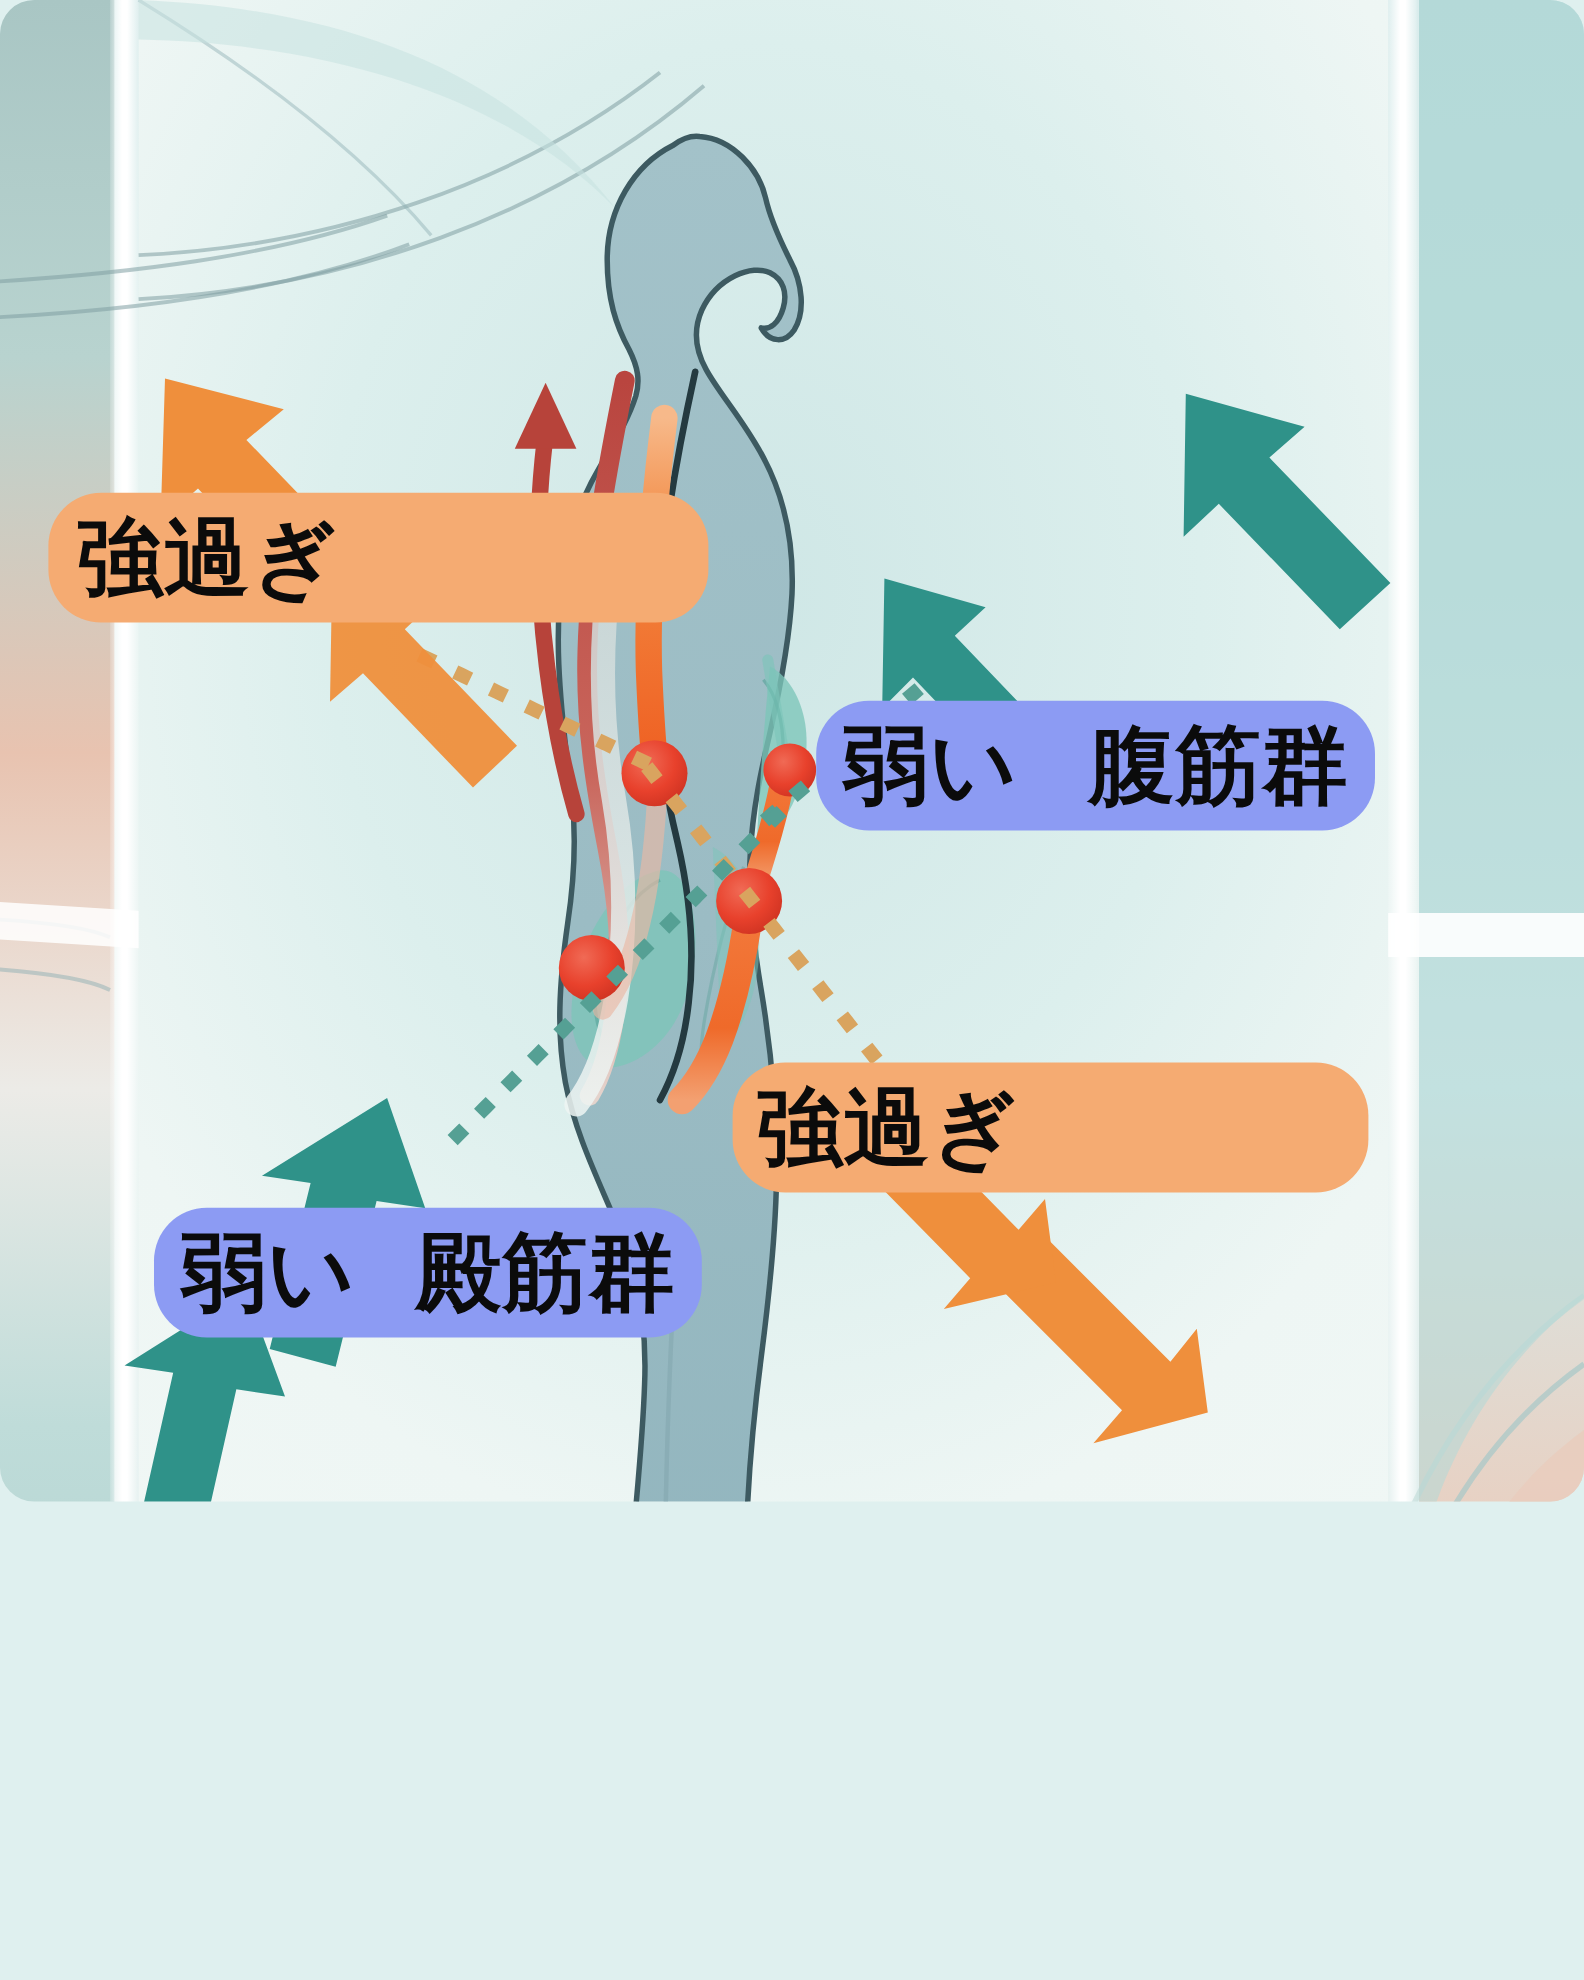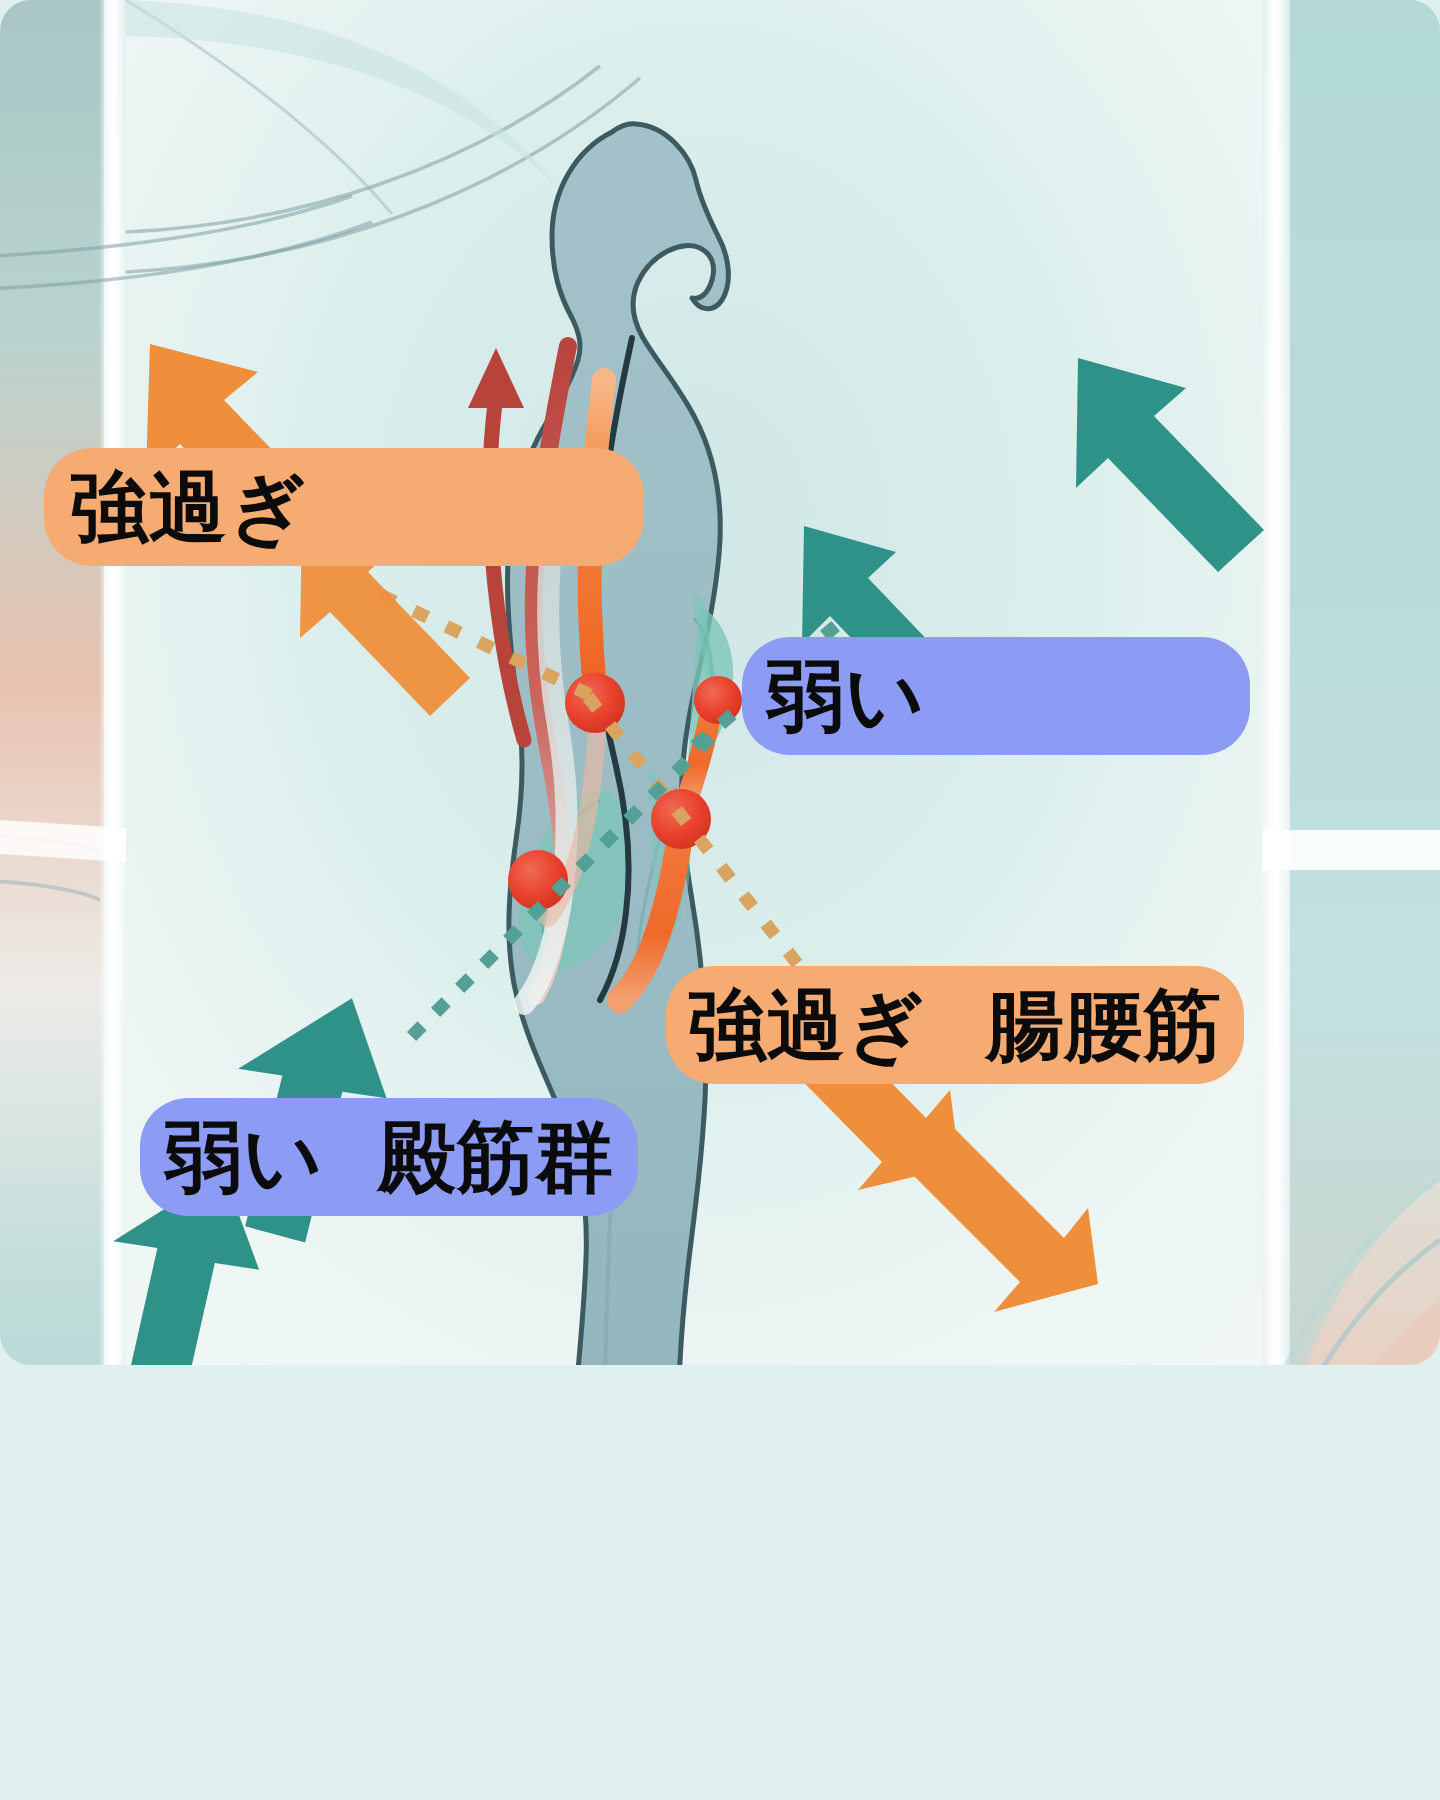--- a/index.html
+++ b/index.html
@@ -284,27 +284,27 @@
   <div class="pill orange" id="pill-lats" style="background: rgb(245, 171, 114);">
     <span class="txt">強過ぎ</span>
     <span class="gap"></span>
     <span class="gap"></span>
   </div>
 
   <div class="pill blue" id="pill-abs" style="background: rgb(140, 155, 243);">
     <span class="txt">弱い</span>
     <span class="gap"></span>
     <span class="gap"></span>
+    <span class="txt">腹筋群</span>
   </div>
 
   <div class="pill orange" id="pill-psoas" style="background: rgb(245, 171, 114);">
     <span class="txt">強過ぎ</span>
     <span class="gap"></span>
     <span class="gap"></span>
-    <span class="txt">腸腰筋</span>
   </div>
 
   <div class="pill blue" id="pill-glutes" style="background: rgb(140, 155, 243);">
     <span class="txt">弱い</span>
     <span class="gap"></span>
     <span class="gap"></span>
     <span class="txt">殿筋群</span>
   </div>
 
 </div>

